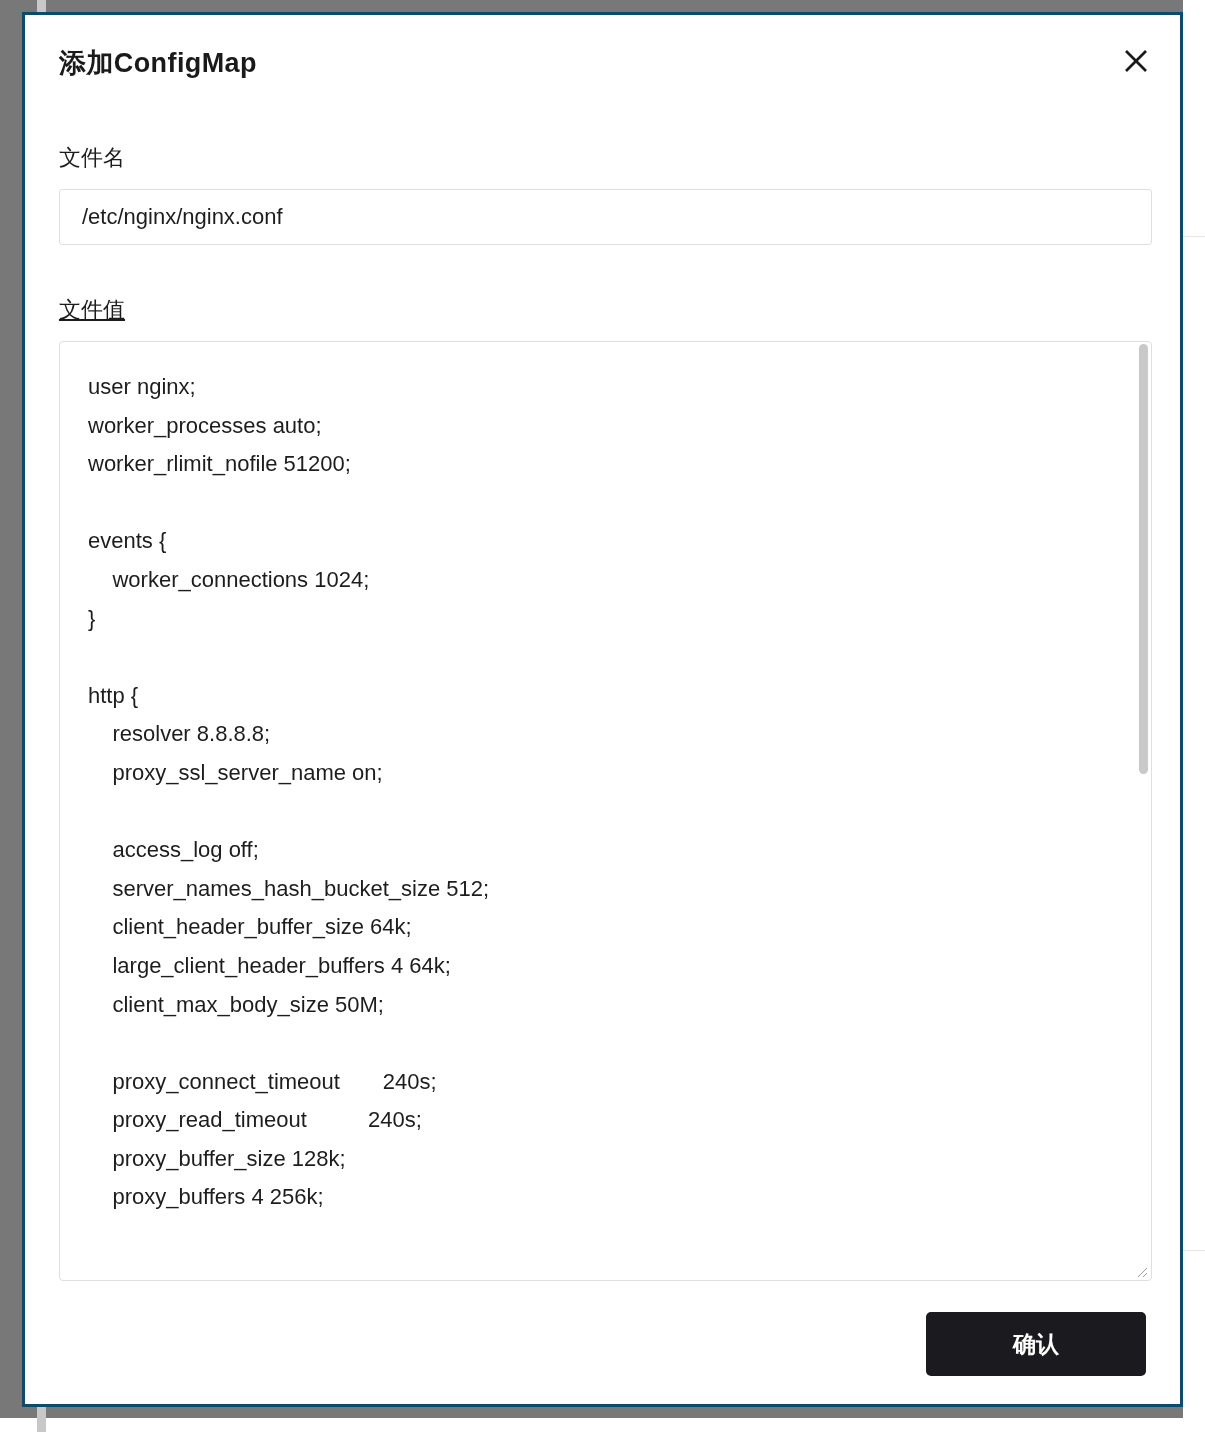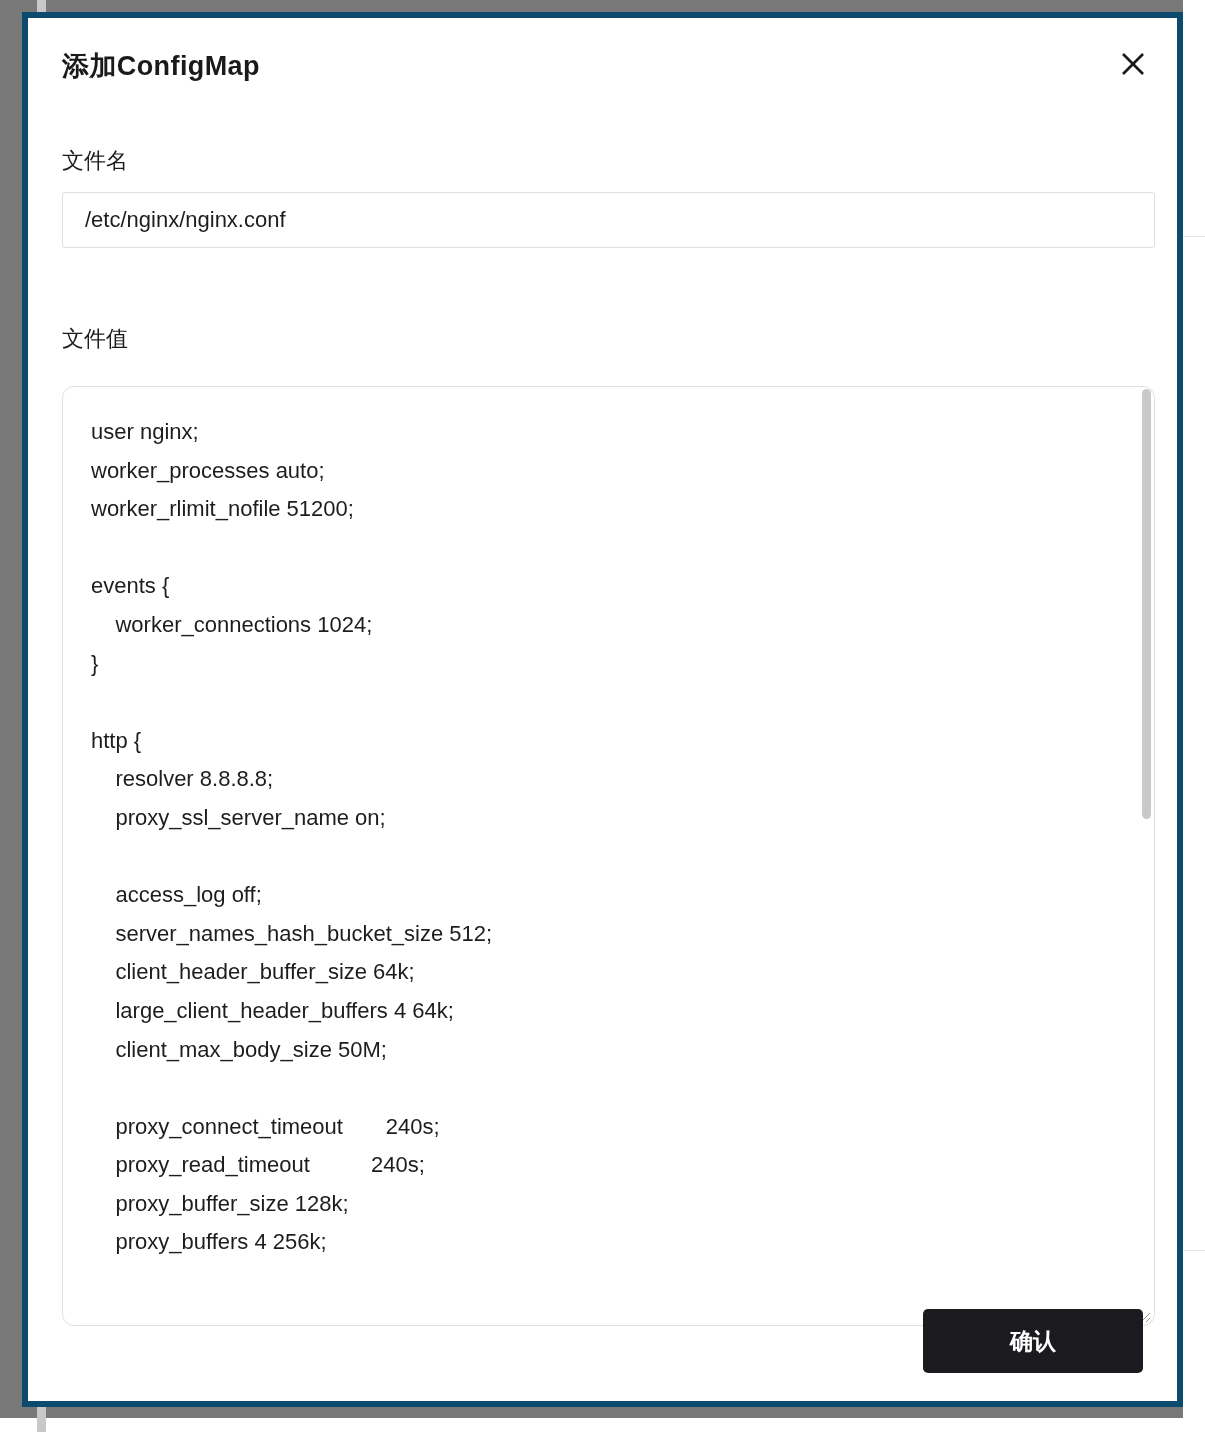--- a/index.html
+++ b/index.html
@@ -49,21 +49,21 @@
   }
 
   .modal {
     position: absolute;
     left: 22px;
     top: 12px;
     width: 1161px;
     height: 1395px;
     background: #ffffff;
     box-sizing: border-box;
-    border: 6px solid #0c4a6e;
+    border: 3px solid #0c4a6e;
   }
 
   .modal-header {
     position: relative;
     padding: 30px 34px 0 34px;
   }
   .modal-title {
     font-size: 27px;
     font-weight: bold;
     color: #1a1a1a;
@@ -81,46 +81,46 @@
     padding: 0;
   }
   .close-btn svg { display: block; }
 
   .field-label {
     font-size: 22px;
     color: #1c1c1c;
     padding: 0 34px;
     margin-top: 62px;
   }
-  .field-label.second { margin-top: 76px; }
+  .field-label.second { margin-top: 50px; text-decoration: underline; }
 
   .text-input {
     display: block;
     box-sizing: border-box;
     margin: 16px 34px 0 34px;
     width: 1093px;
     height: 56px;
     border: 1px solid #dfdfdf;
     border-radius: 3px;
     font-family: "Liberation Sans", sans-serif;
     font-size: 22px;
     color: #1d1d1d;
     padding: 0 22px;
     background: #ffffff;
     outline: none;
   }
 
   .textarea-wrap {
     position: relative;
-    margin: 32px 34px 0 34px;
+    margin: 16px 34px 0 34px;
     width: 1093px;
     height: 940px;
     box-sizing: border-box;
     border: 1px solid #dfdfdf;
-    border-radius: 12px;
+    border-radius: 4px;
     background: #ffffff;
     overflow: hidden;
   }
   .code-area {
     box-sizing: border-box;
     width: 100%;
     height: 100%;
     border: none;
     outline: none;
     resize: none;

